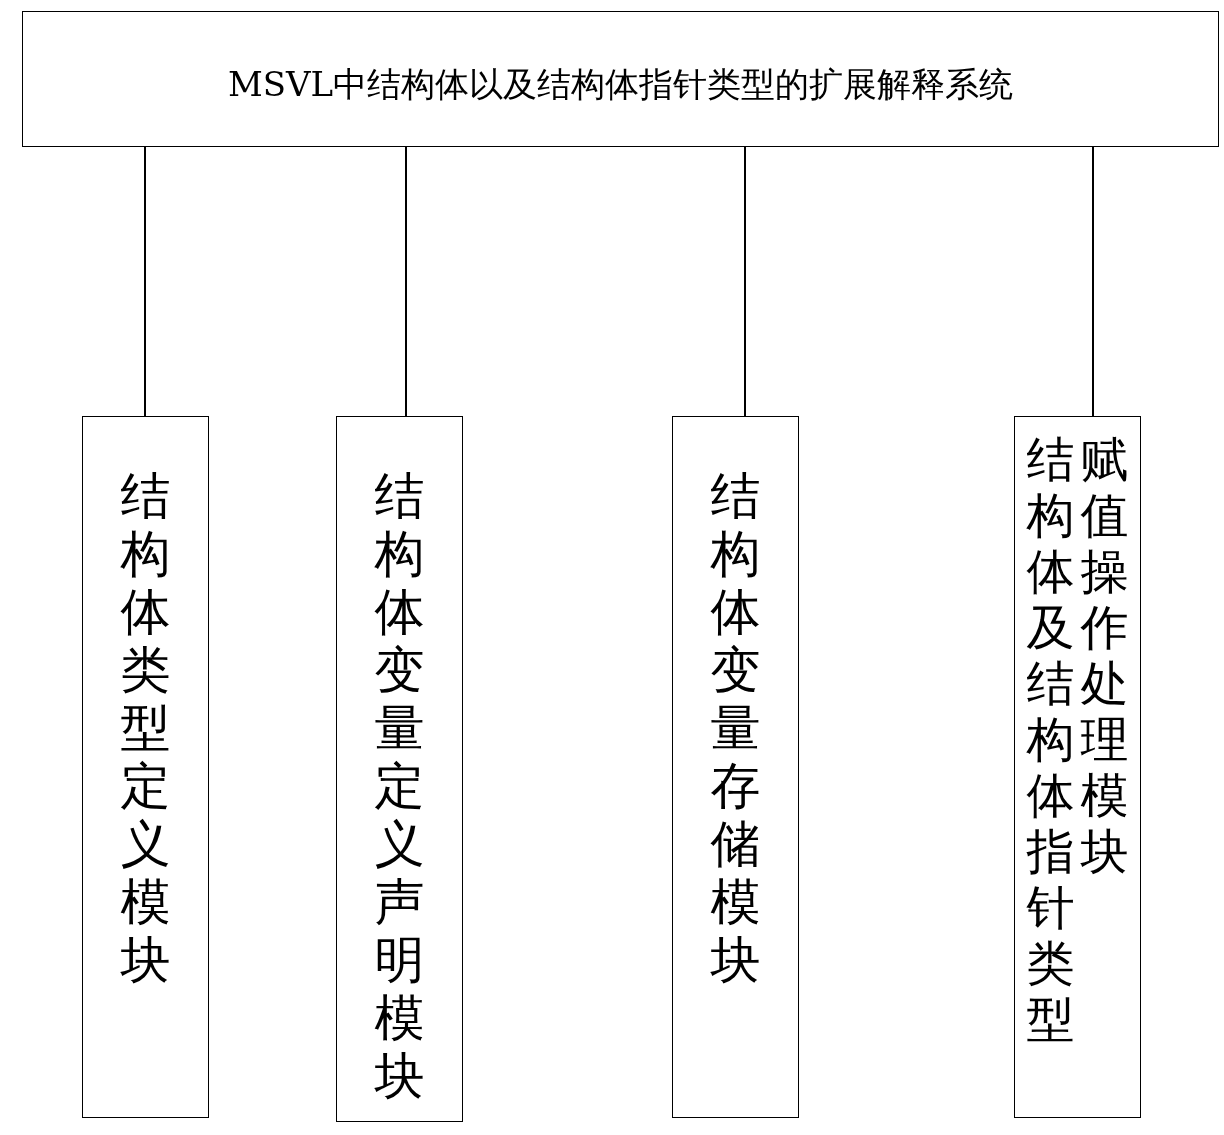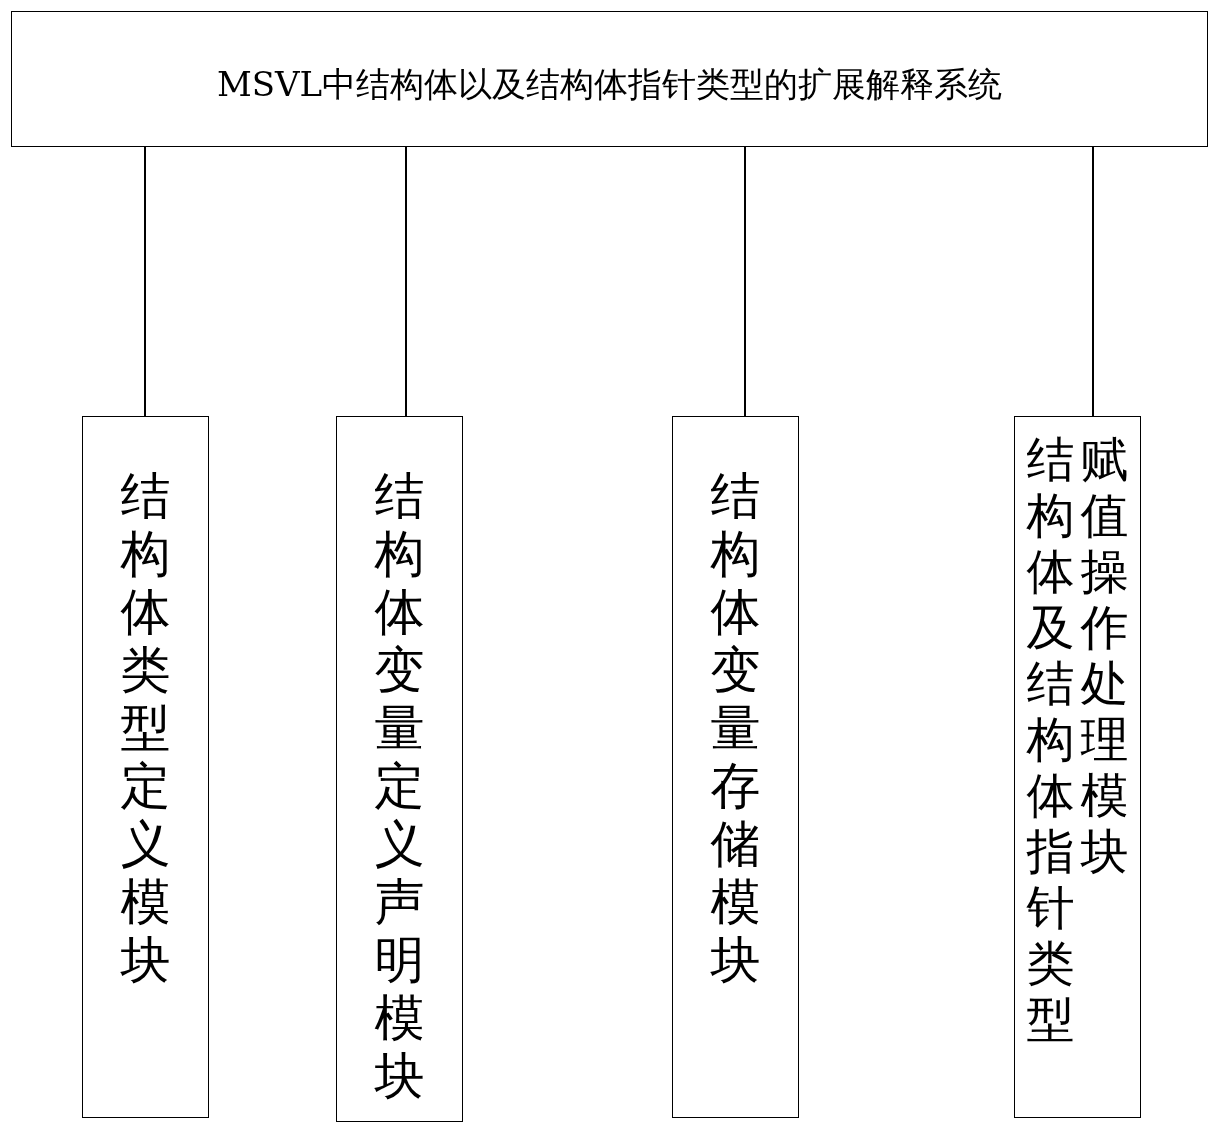--- a/index.html
+++ b/index.html
@@ -15,21 +15,21 @@
     position: relative;
     width: 1224px;
     height: 1135px;
     background: #ffffff;
     overflow: hidden;
   }
 
   
   .root-box {
     position: absolute;
-    left: 11px;
+    left: 22px;
     top: 11px;
     width: 1197px;
     height: 136px;
     border: 1.6px solid #000000;
     box-sizing: border-box;
     background: #ffffff;
   }
   .root-title {
     position: absolute;
     left: 0;

